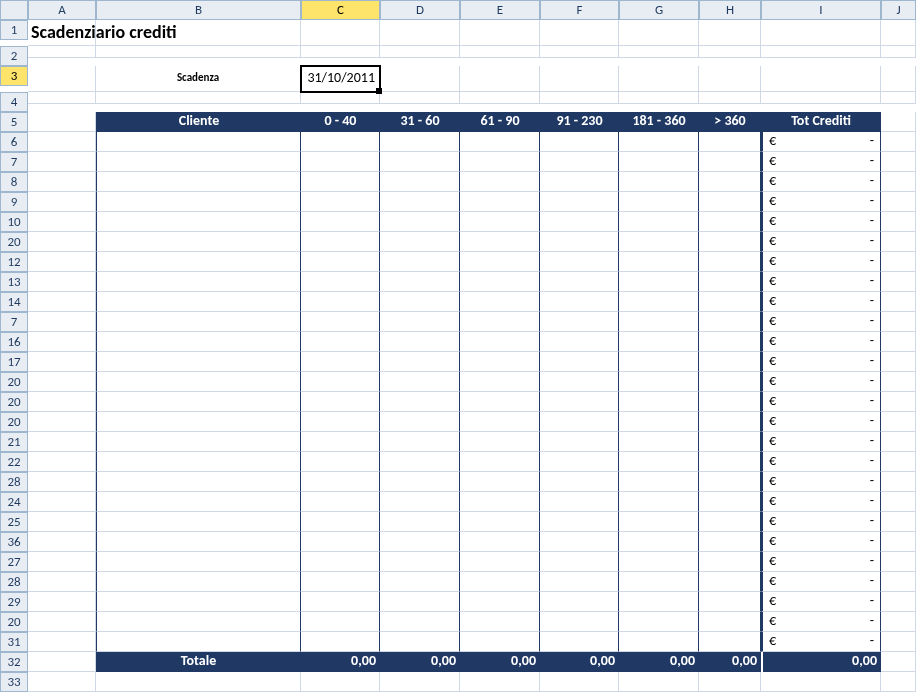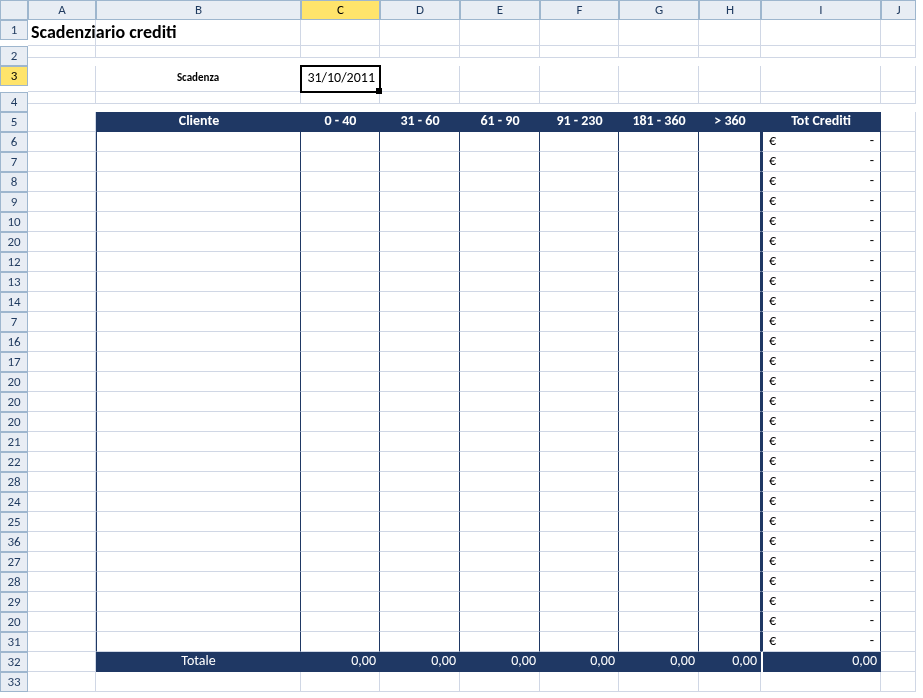--- a/index.html
+++ b/index.html
@@ -86,21 +86,21 @@
   .tot-col {
     border-left: 2px solid #1f3864;
     border-right: 1px solid #1f3864;
     display: flex;
     justify-content: space-between;
     padding: 0 6px;
   }
   .totale-row {
     background: #1f3864;
     color: #fff;
-    font-weight: normal;
+    font-weight: bold;
     text-align: right;
     height: 20px;
     line-height: 18px;
     padding: 0 4px;
   }
   .totale-row.lbl { text-align: center; }
   .totale-row.last { border-left: 2px solid #fff; }
   .empty-right { border-right: 1px solid #d0d7e5; border-bottom: 1px solid #d0d7e5; height: 20px; }
 </style>
 </head>

